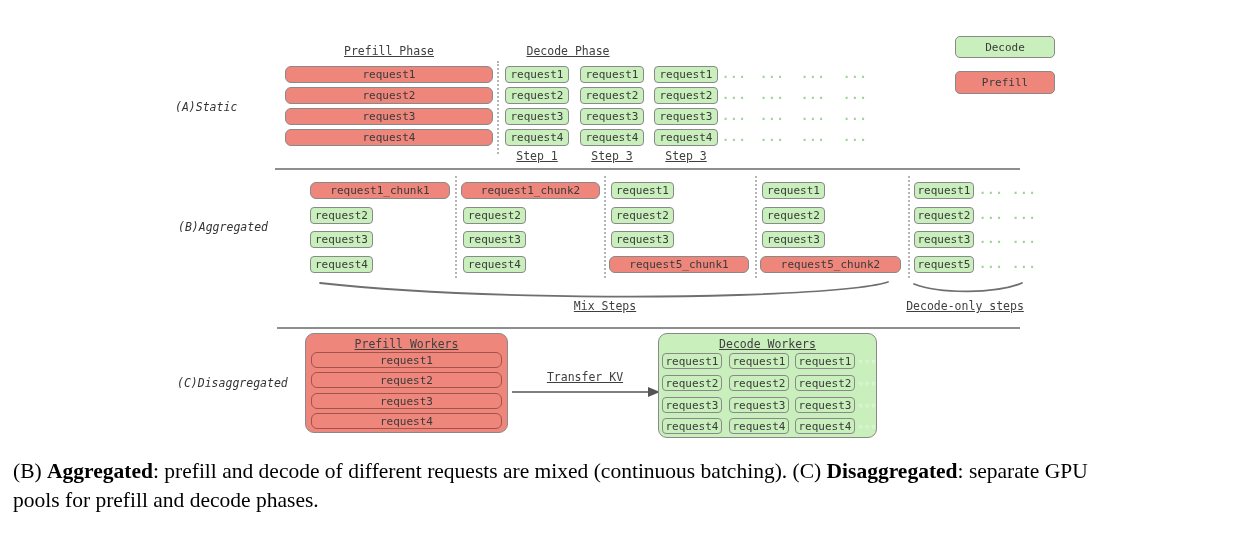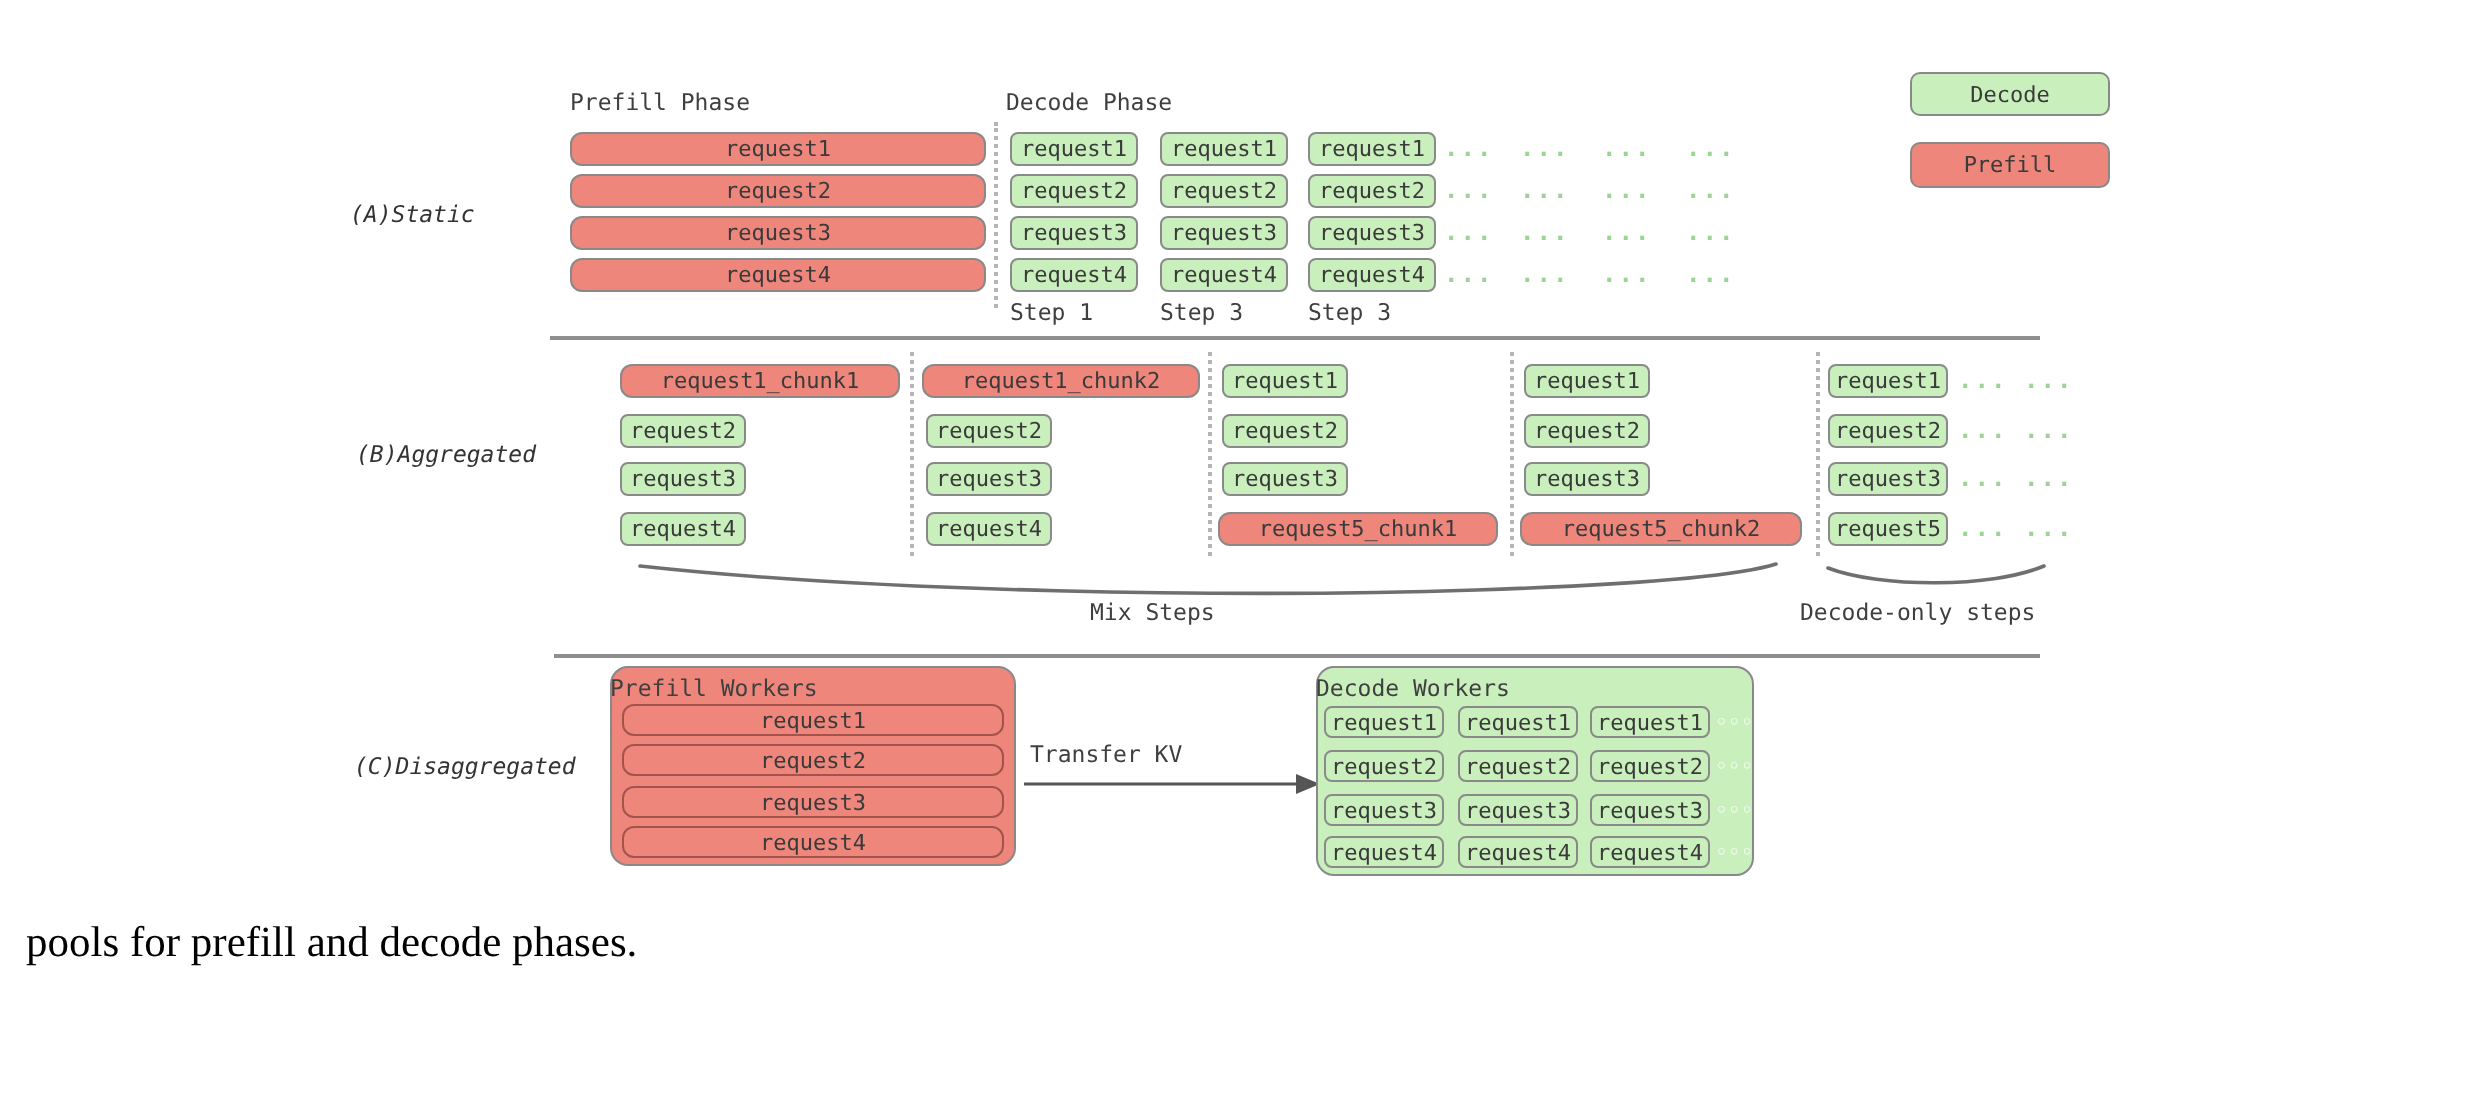--- a/index.html
+++ b/index.html
@@ -5,21 +5,21 @@
   html,body{margin:0;padding:0;background:#ffffff;}
   #fig{position:relative;width:1236px;height:550px;background:#ffffff;overflow:hidden;
        font-family:"DejaVu Sans Mono",monospace;}
   .box{position:absolute;box-sizing:border-box;border:1.5px solid #898989;border-radius:4px;
        display:flex;align-items:center;justify-content:center;
        font-size:11px;color:#3a3a3a;white-space:nowrap;}
   .decode{background:#c9efbc;}
   .prefill{background:#ee867c;}
   .inner-prefill{border-color:#a2544c;}
   .wide{border-radius:6px;}
-  .hdr{position:absolute;font-size:11.5px;color:#3f3f3f;white-space:nowrap;}
+  .hdr{position:absolute;font-size:11.5px;color:#3f3f3f;text-align:center;white-space:nowrap;text-decoration:underline;}
   .seclabel{position:absolute;font-size:11.5px;color:#333;white-space:nowrap;font-style:italic;}
   .dots{position:absolute;font-size:12px;font-weight:bold;color:#9cd496;letter-spacing:1px;line-height:12px;}
   .cdots{position:absolute;font-size:9px;font-weight:bold;color:rgba(255,255,255,0.95);letter-spacing:1px;line-height:9px;}
   .vsep{position:absolute;width:0;border-left:2px dotted #b5b5b5;}
   .hline{position:absolute;height:2px;background:#8e8e8e;}
   .container{position:absolute;box-sizing:border-box;border:1.5px solid #898989;border-radius:9px;}
   .caption{position:absolute;left:13px;top:457px;width:1215px;
            font-family:"Liberation Serif",serif;font-size:21.5px;color:#000;line-height:28.5px;}
   .caption .b{font-weight:bold;}
   svg{position:absolute;}
@@ -166,16 +166,17 @@
   <div class="box decode" style="left:729px;top:397px;width:60px;height:16px">request3</div>
   <div class="box decode" style="left:795px;top:397px;width:60px;height:16px">request3</div>
   <div class="cdots" style="left:858px;top:402px">◦◦◦</div>
 
   <div class="box decode" style="left:662px;top:418px;width:60px;height:16px">request4</div>
   <div class="box decode" style="left:729px;top:418px;width:60px;height:16px">request4</div>
   <div class="box decode" style="left:795px;top:418px;width:60px;height:16px">request4</div>
   <div class="cdots" style="left:858px;top:423px">◦◦◦</div>
 
   <div class="caption">
+    <div><span>(B) </span><span class="b">Aggregated</span><span>: prefill and decode of different requests are mixed (continuous batching). (C) </span><span class="b">Disaggregated</span><span>: separate GPU</span></div>
     <div><span>pools for prefill and decode phases.</span></div>
   </div>
 
 </div>
 
 </body></html>

